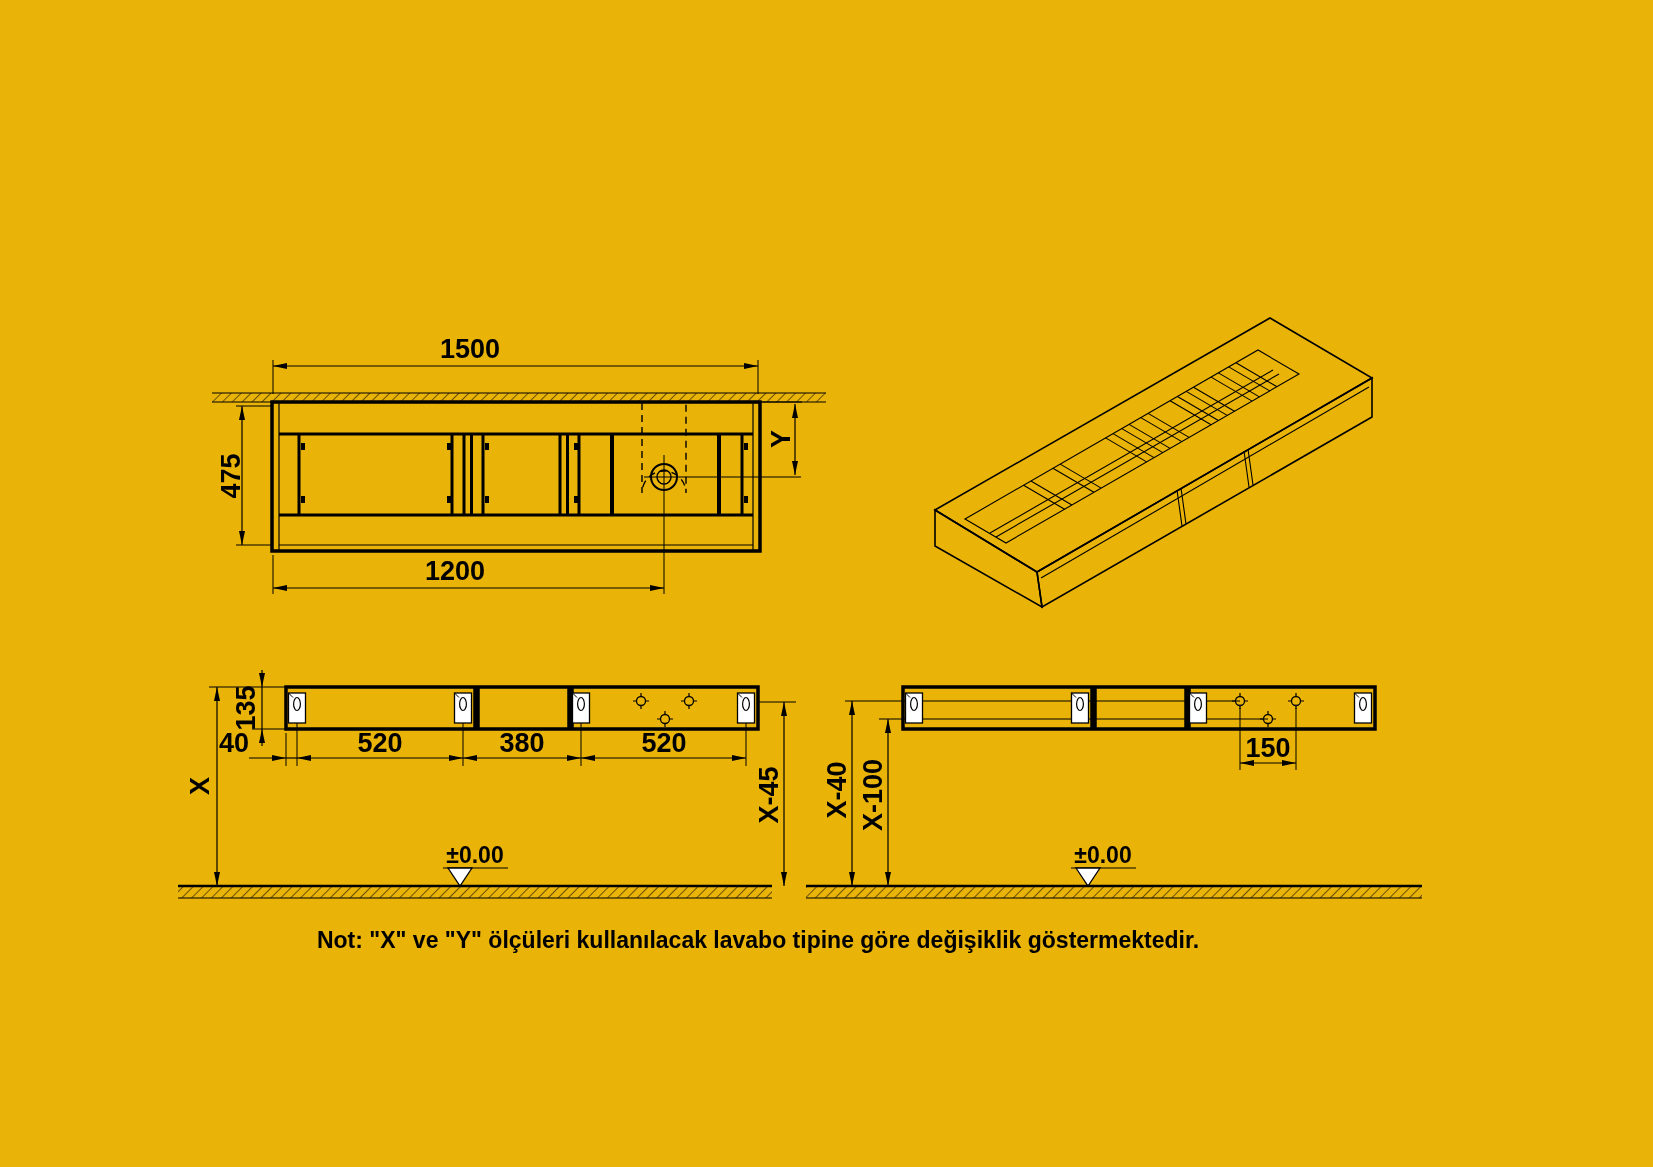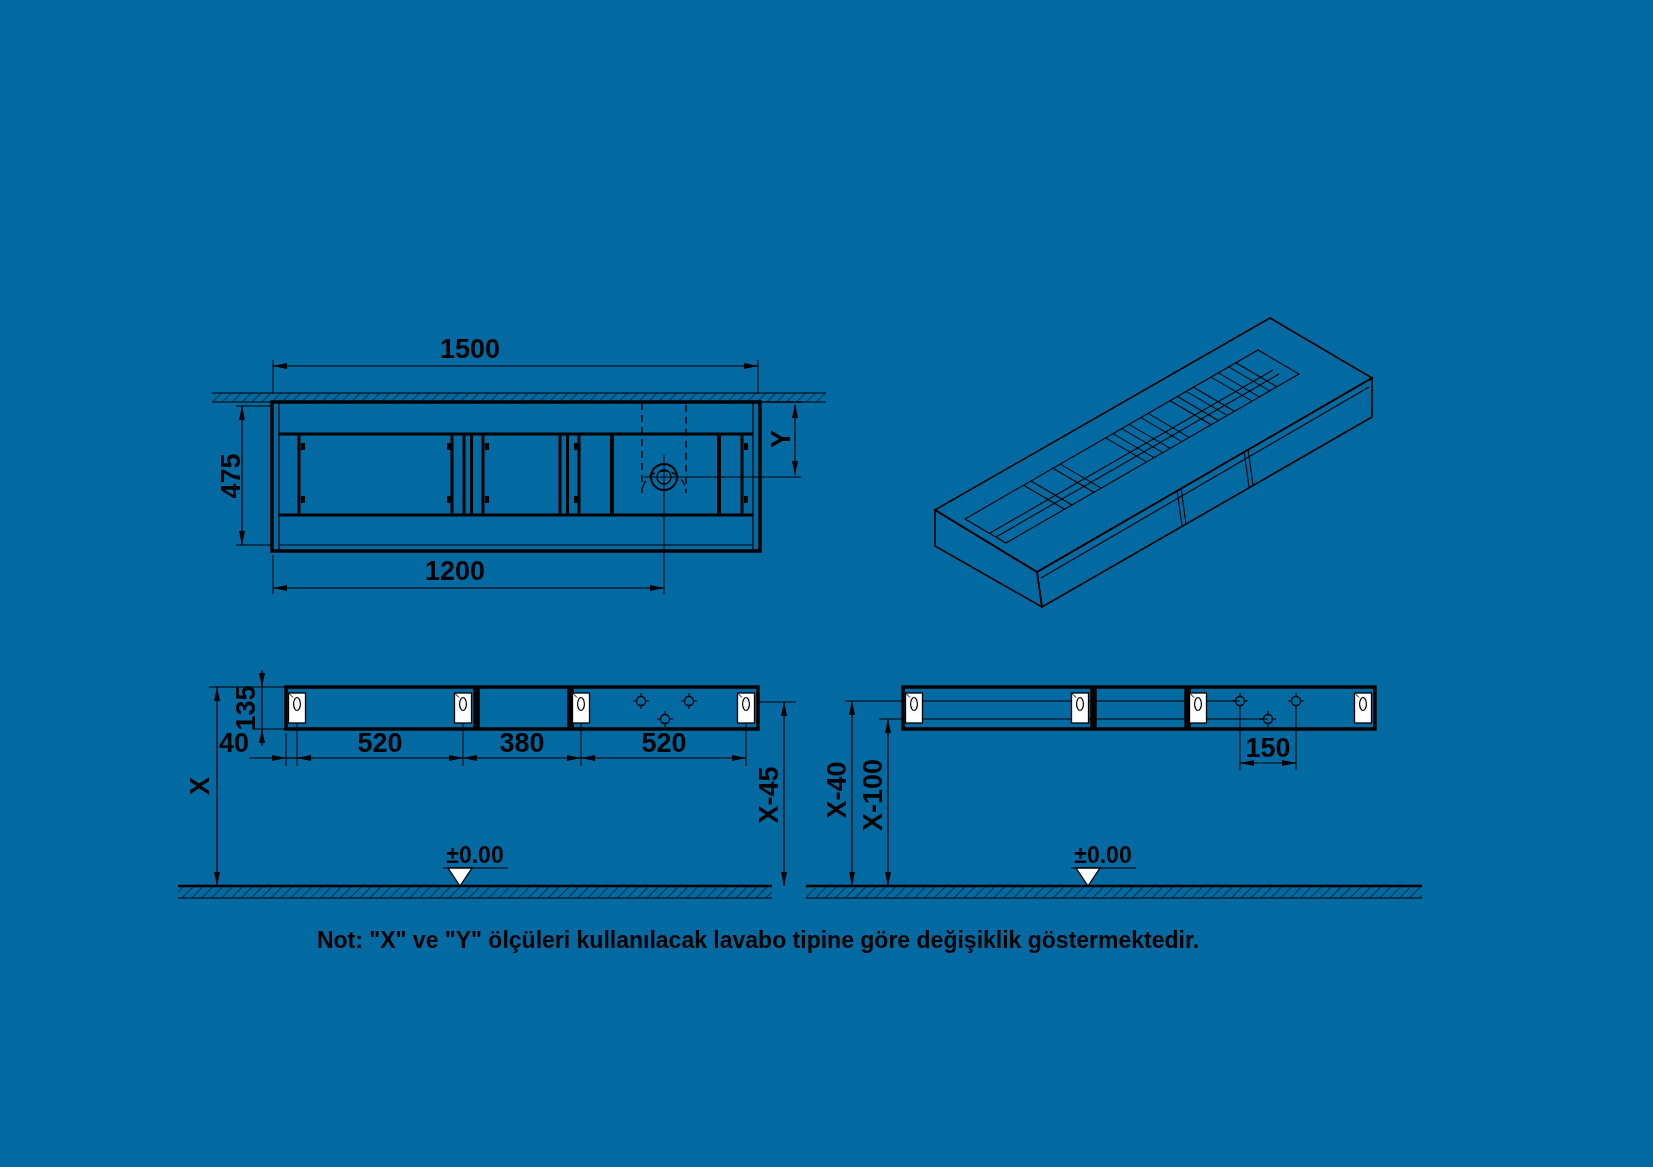--- a/index.html
+++ b/index.html
@@ -1,16 +1,16 @@
 <!DOCTYPE html>
 <html><head>
 <meta charset="utf-8">
 <style>
   html,body{margin:0;padding:0;background:#ffffff;}
-  .page{position:relative;width:1653px;height:1167px;background:#0369a1;overflow:hidden;
+  .page{position:relative;width:1653px;height:1167px;background:#eab308;overflow:hidden;
         font-family:"Liberation Sans", sans-serif;}
   svg{display:block;}
   .dim-label{font-family:"Liberation Sans", sans-serif;font-size:27px;font-weight:700;fill:#000;}
   .datum-label{font-family:"Liberation Sans", sans-serif;font-size:23px;font-weight:700;fill:#000;}
   .note-label{font-family:"Liberation Sans", sans-serif;font-size:23px;font-weight:700;fill:#000;}
   .thick{stroke:#000;stroke-width:3.5;fill:none;}
   .mid{stroke:#000;stroke-width:3;fill:none;}
   .thin{stroke:#000;stroke-width:1.2;fill:none;}
   .xline{stroke:#000;stroke-width:1;fill:none;}
   .dline{stroke:#000;stroke-width:1.2;fill:none;}

